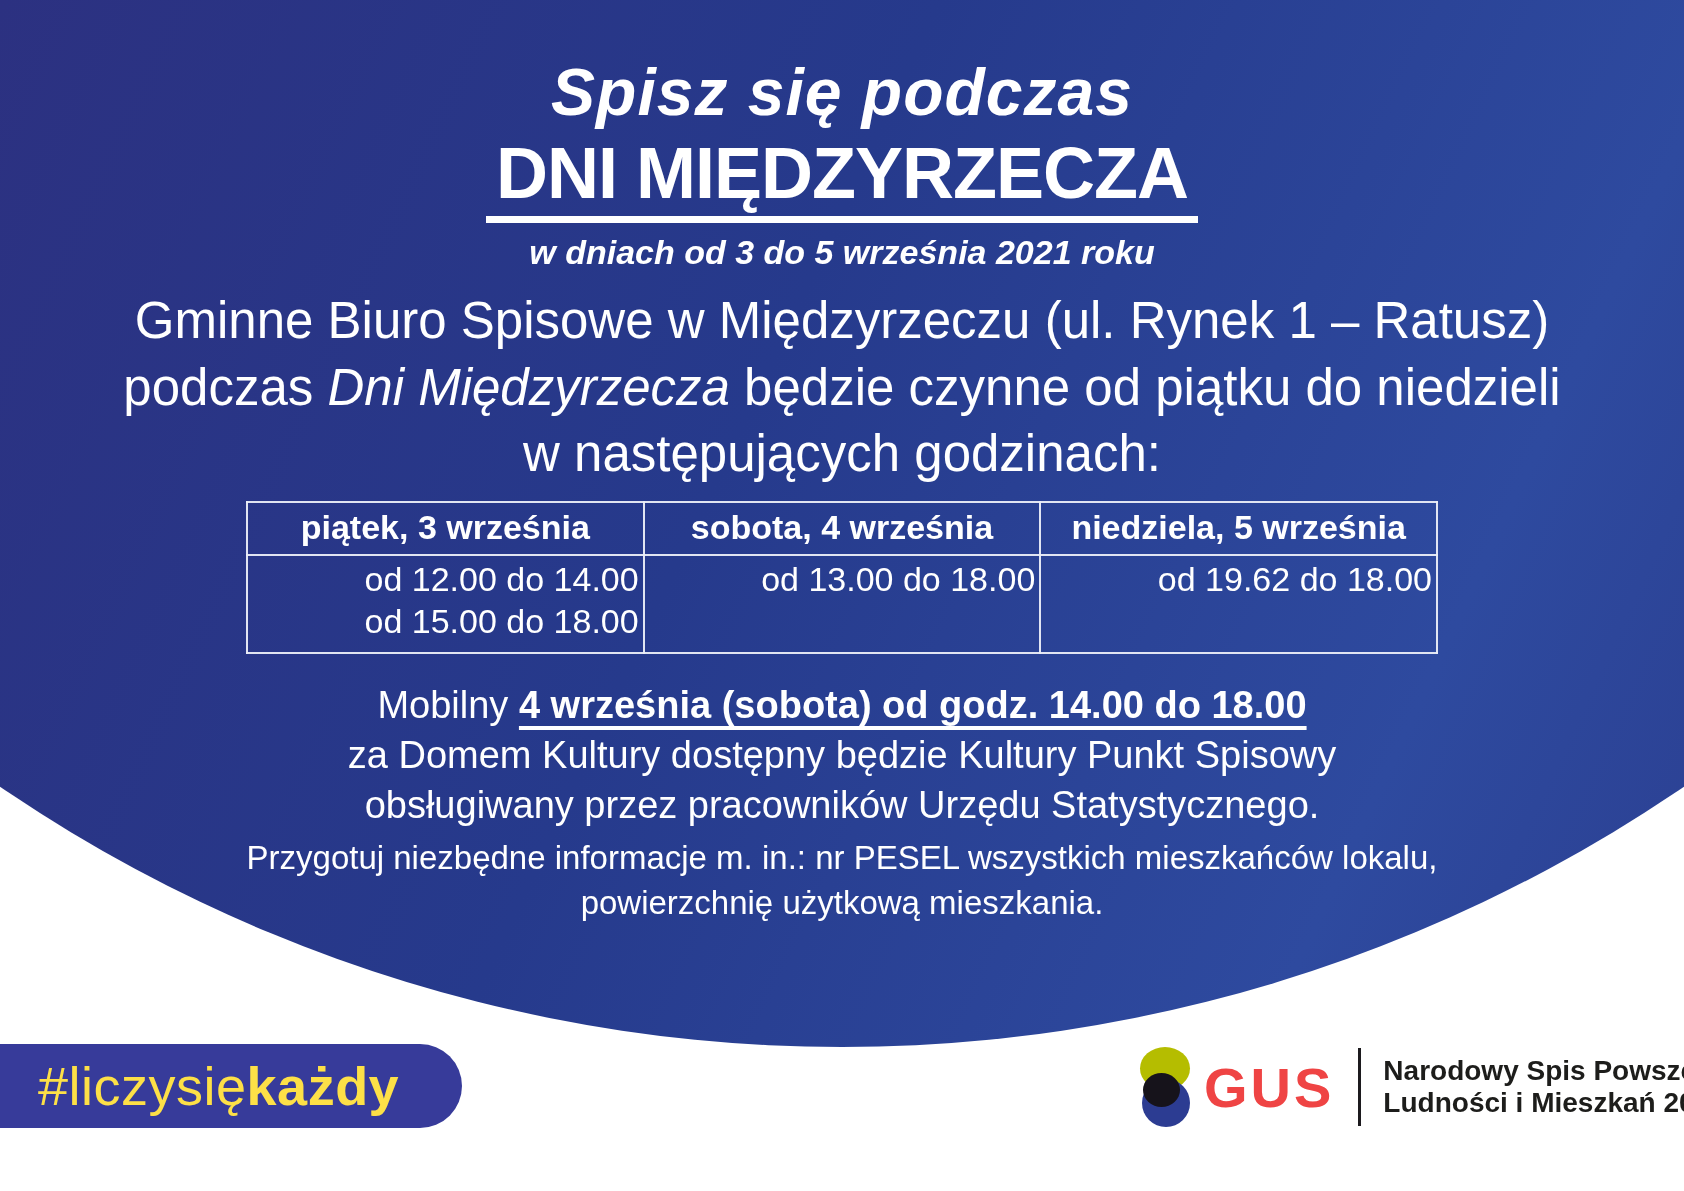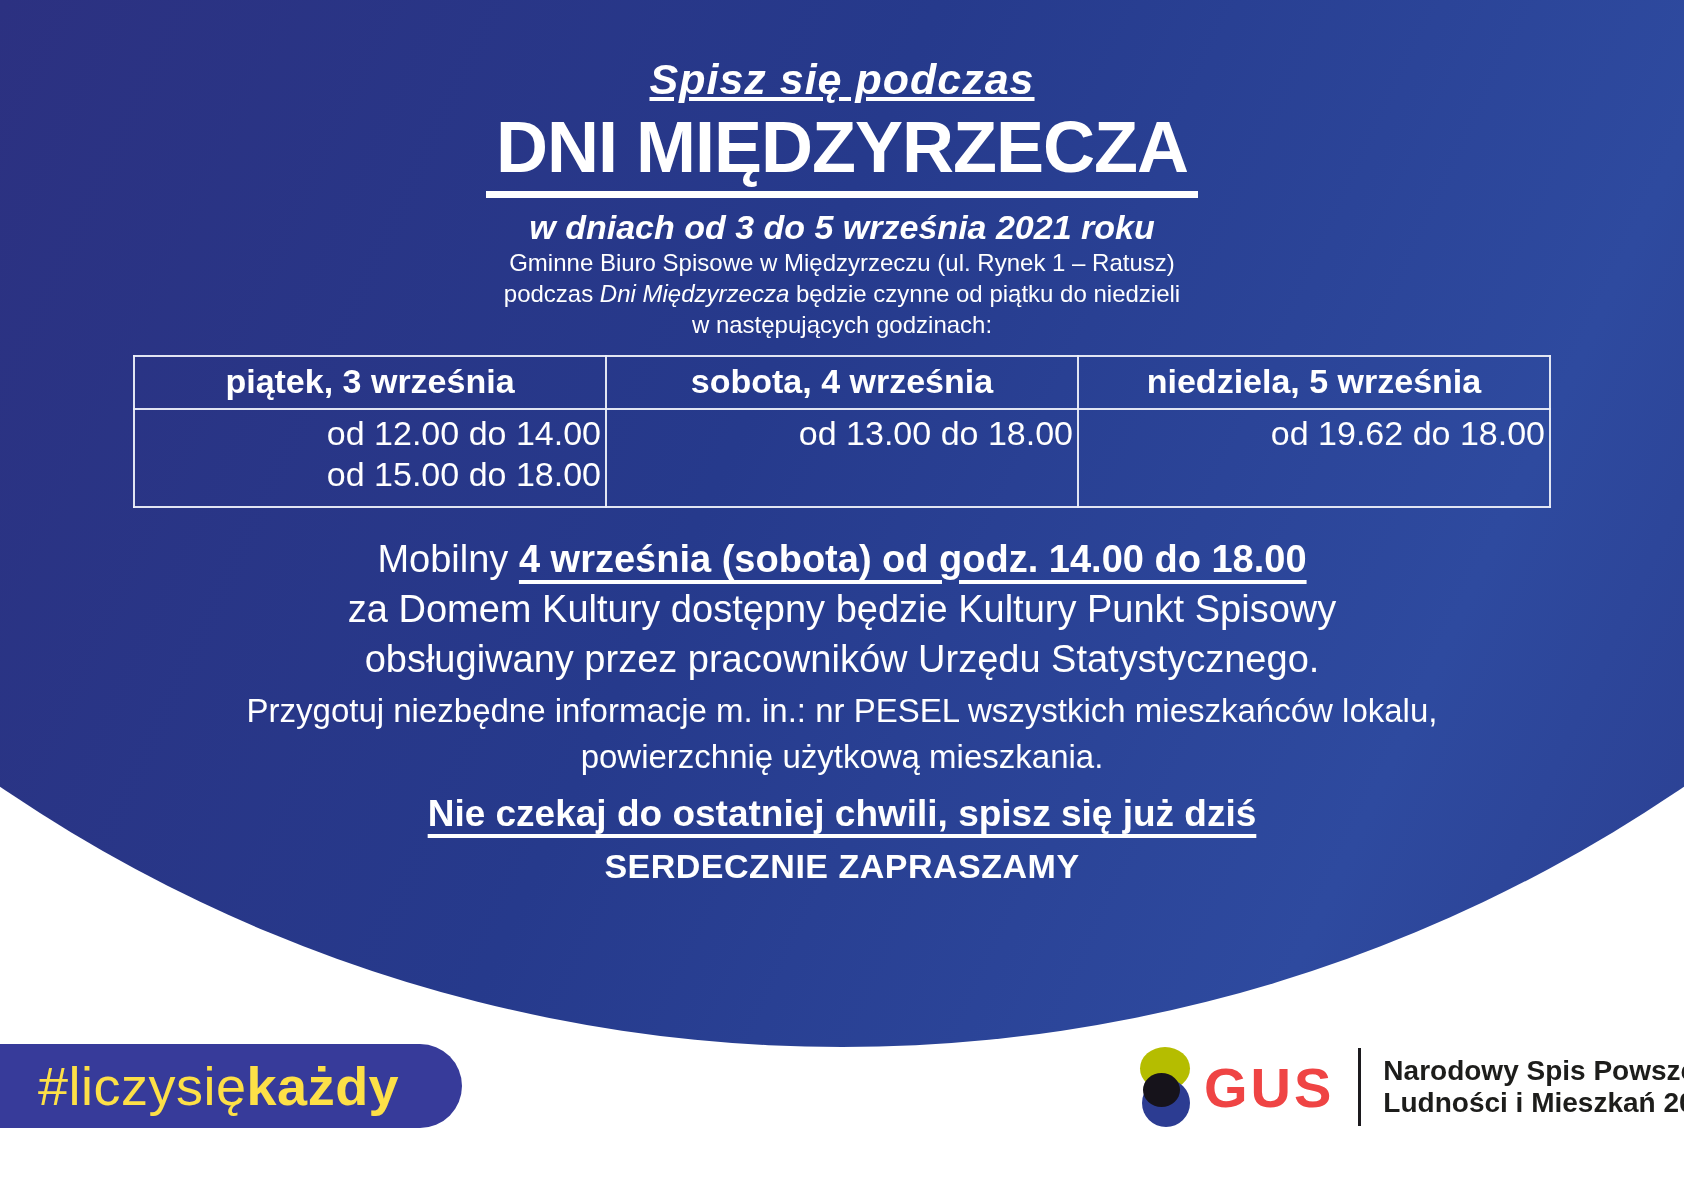--- a/index.html
+++ b/index.html
@@ -19,49 +19,49 @@
     clip-path: ellipse(1500px 1510px at 842px -463px);
   }
   .content {
     position: absolute;
     inset: 0;
     color: #ffffff;
     text-align: center;
     padding-top: 56px;
   }
   .t1 {
-    font-size: 43px;
+    font-size: 66px;
     font-weight: 700;
     font-style: italic;
     line-height: 1.1;
     letter-spacing: 1px;
-    text-decoration: underline;
   }
   .t2-wrap { margin-top: 6px; }
   .t2 {
     display: inline-block;
     font-size: 72px;
     font-weight: 700;
     letter-spacing: -1px;
     line-height: 1.08;
     border-bottom: 7px solid #ffffff;
     padding: 0 10px 4px 10px;
   }
   .t3 {
     margin-top: 10px;
     font-size: 34px;
     font-weight: 700;
     font-style: italic;
   }
   .intro {
-    font-size: 24px;
+    margin-top: 16px;
+    font-size: 51px;
     line-height: 1.30;
   }
   .schedule {
-    width: 1418px;
+    width: 1192px;
     margin: 14px auto 12px auto;
     border-collapse: collapse;
     table-layout: fixed;
   }
   .schedule th, .schedule td {
     border: 2px solid rgba(235, 238, 248, 0.95);
     width: 33.33%;
   }
   .schedule th {
     font-size: 34px;
@@ -233,24 +233,20 @@
       <div><span>Mobilny </span><span class="bold-underline">4 września (sobota) od godz. 14.00 do 18.00</span></div>
       <div>za Domem Kultury dostępny będzie Kultury Punkt Spisowy</div>
       <div>obsługiwany przez pracowników Urzędu Statystycznego.</div>
     </div>
 
     <div class="prepare">
       <div>Przygotuj niezbędne informacje m. in.: nr PESEL wszystkich mieszkańców lokalu,</div>
       <div>powierzchnię użytkową mieszkania.</div>
     </div>
 
-    <div class="cta">
-      <div class="cta-line1">Nie czekaj do ostatniej chwili, spisz się już dziś</div>
-      <div class="cta-line2">SERDECZNIE ZAPRASZAMY</div>
-    </div>
 
   </div>
 
   <div class="hashtag-badge">
     <span class="hashtag-light">#liczysię</span>
       <span class="hashtag-bold">każdy</span>
   </div>
 
   <div class="gus-block">
     <div class="gus-circles">

